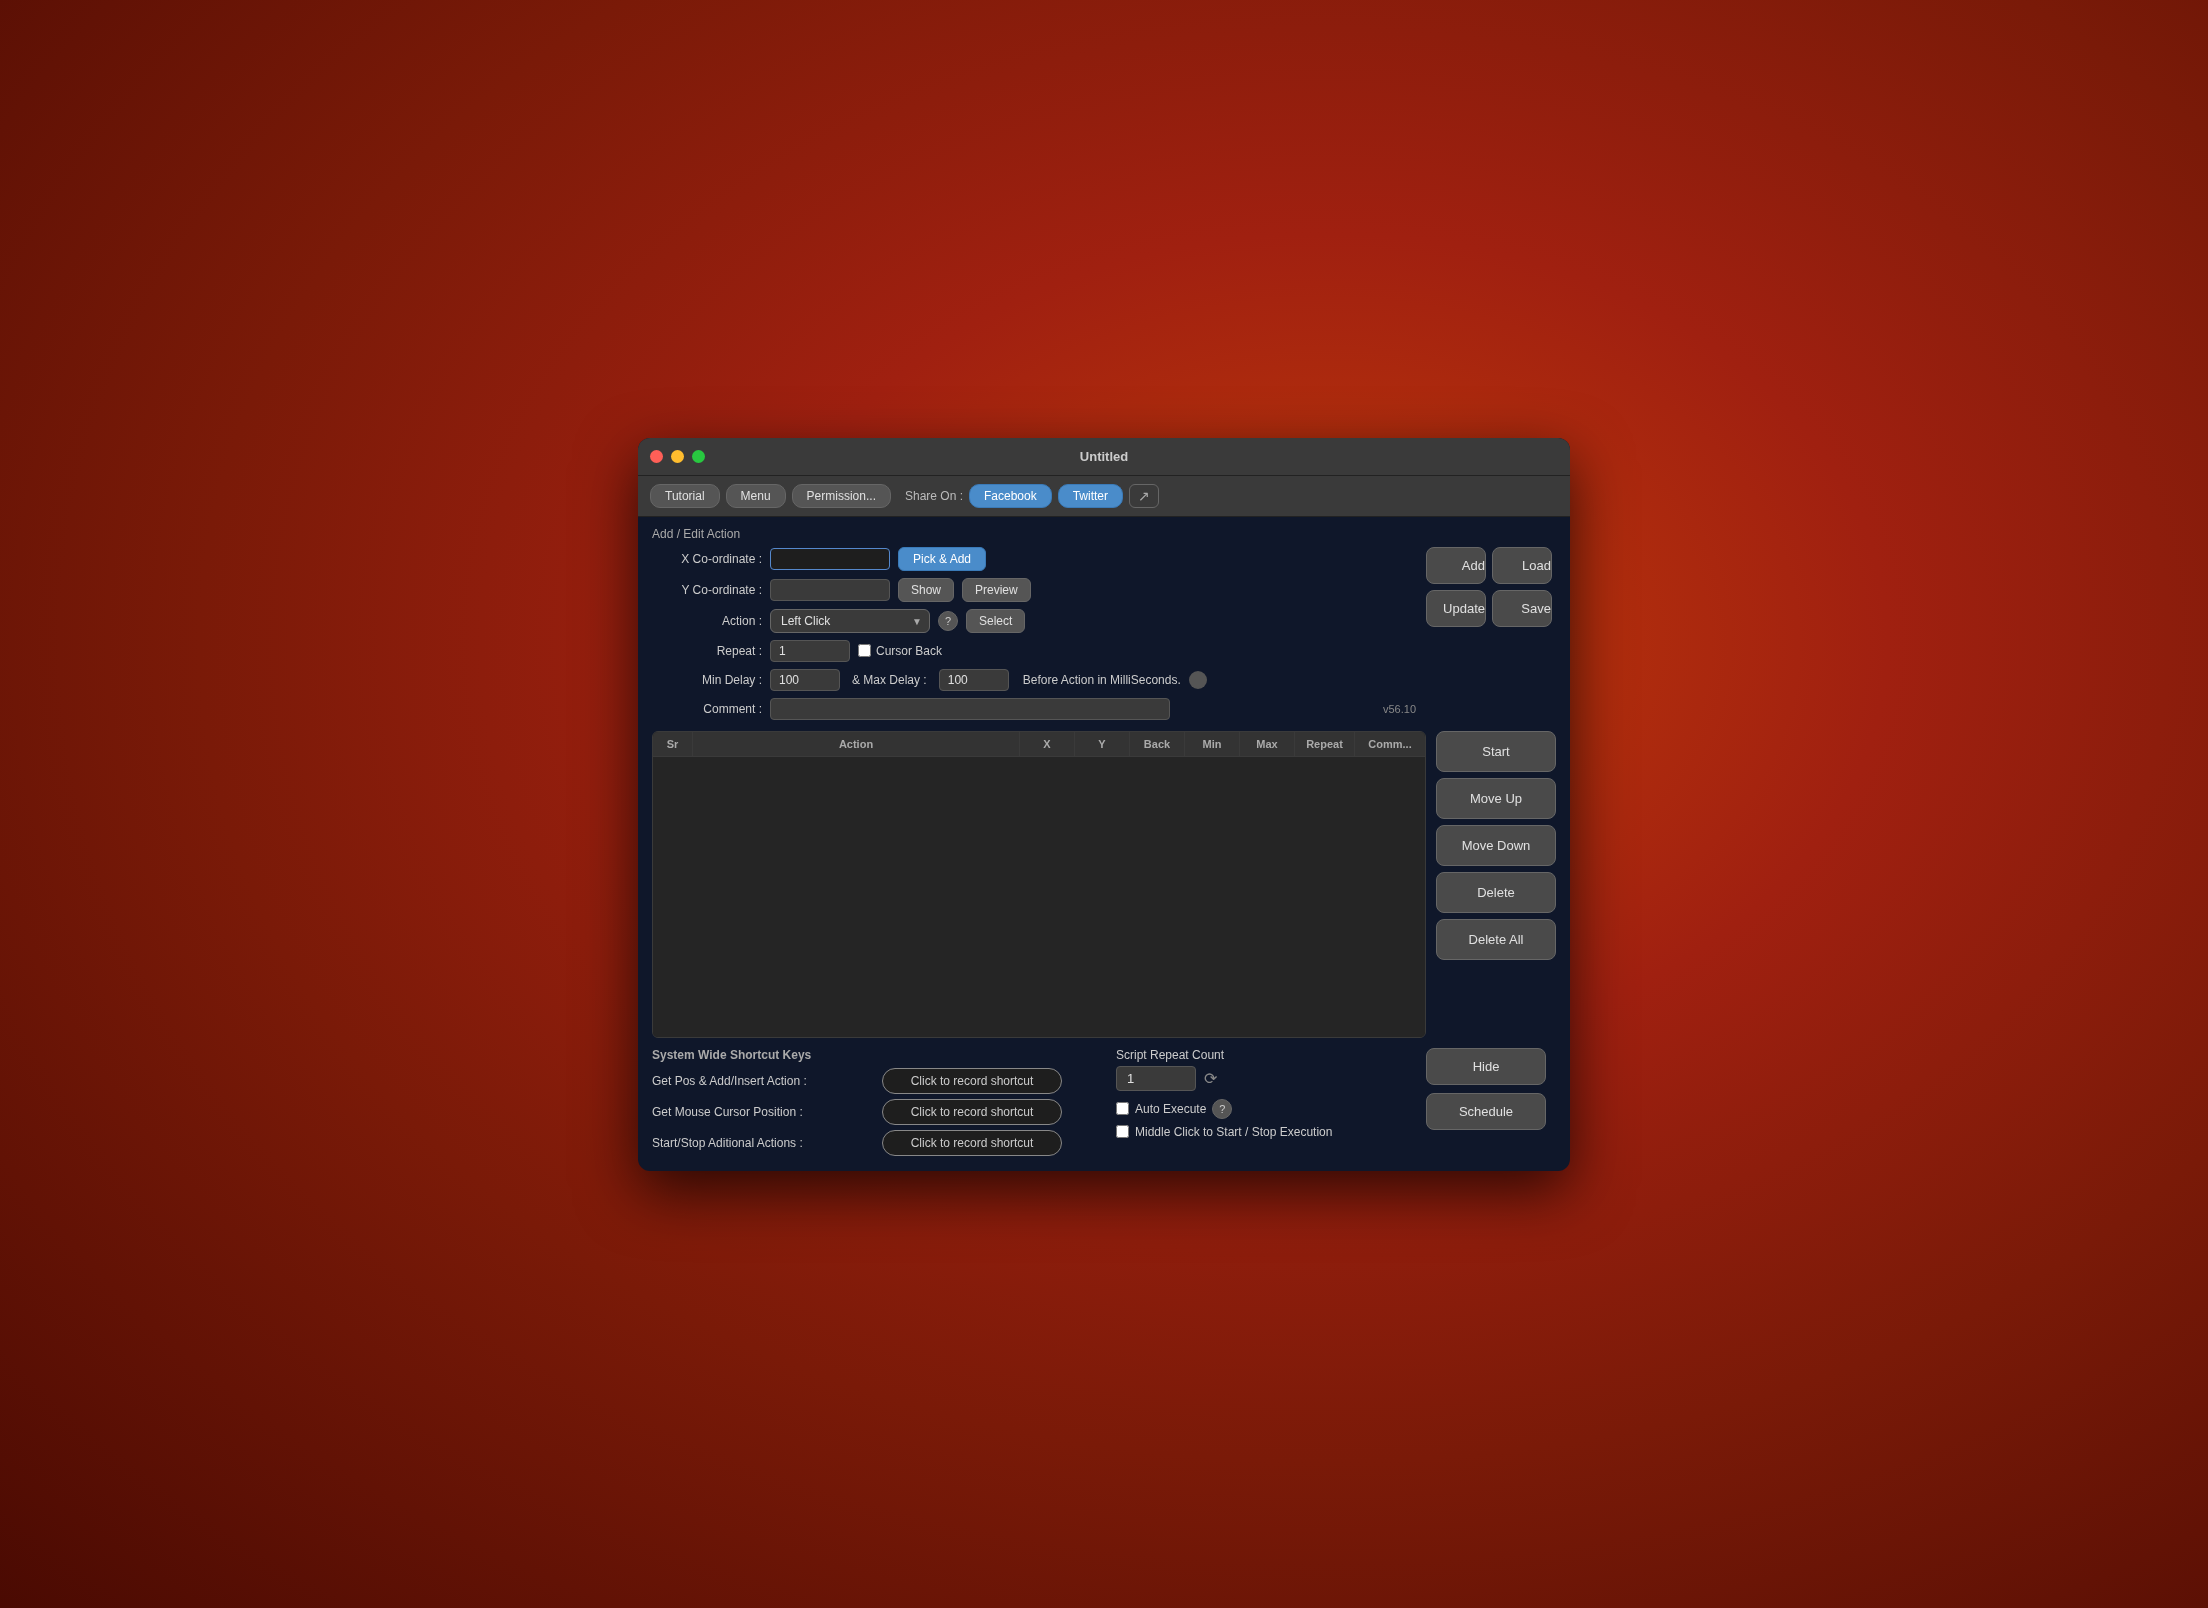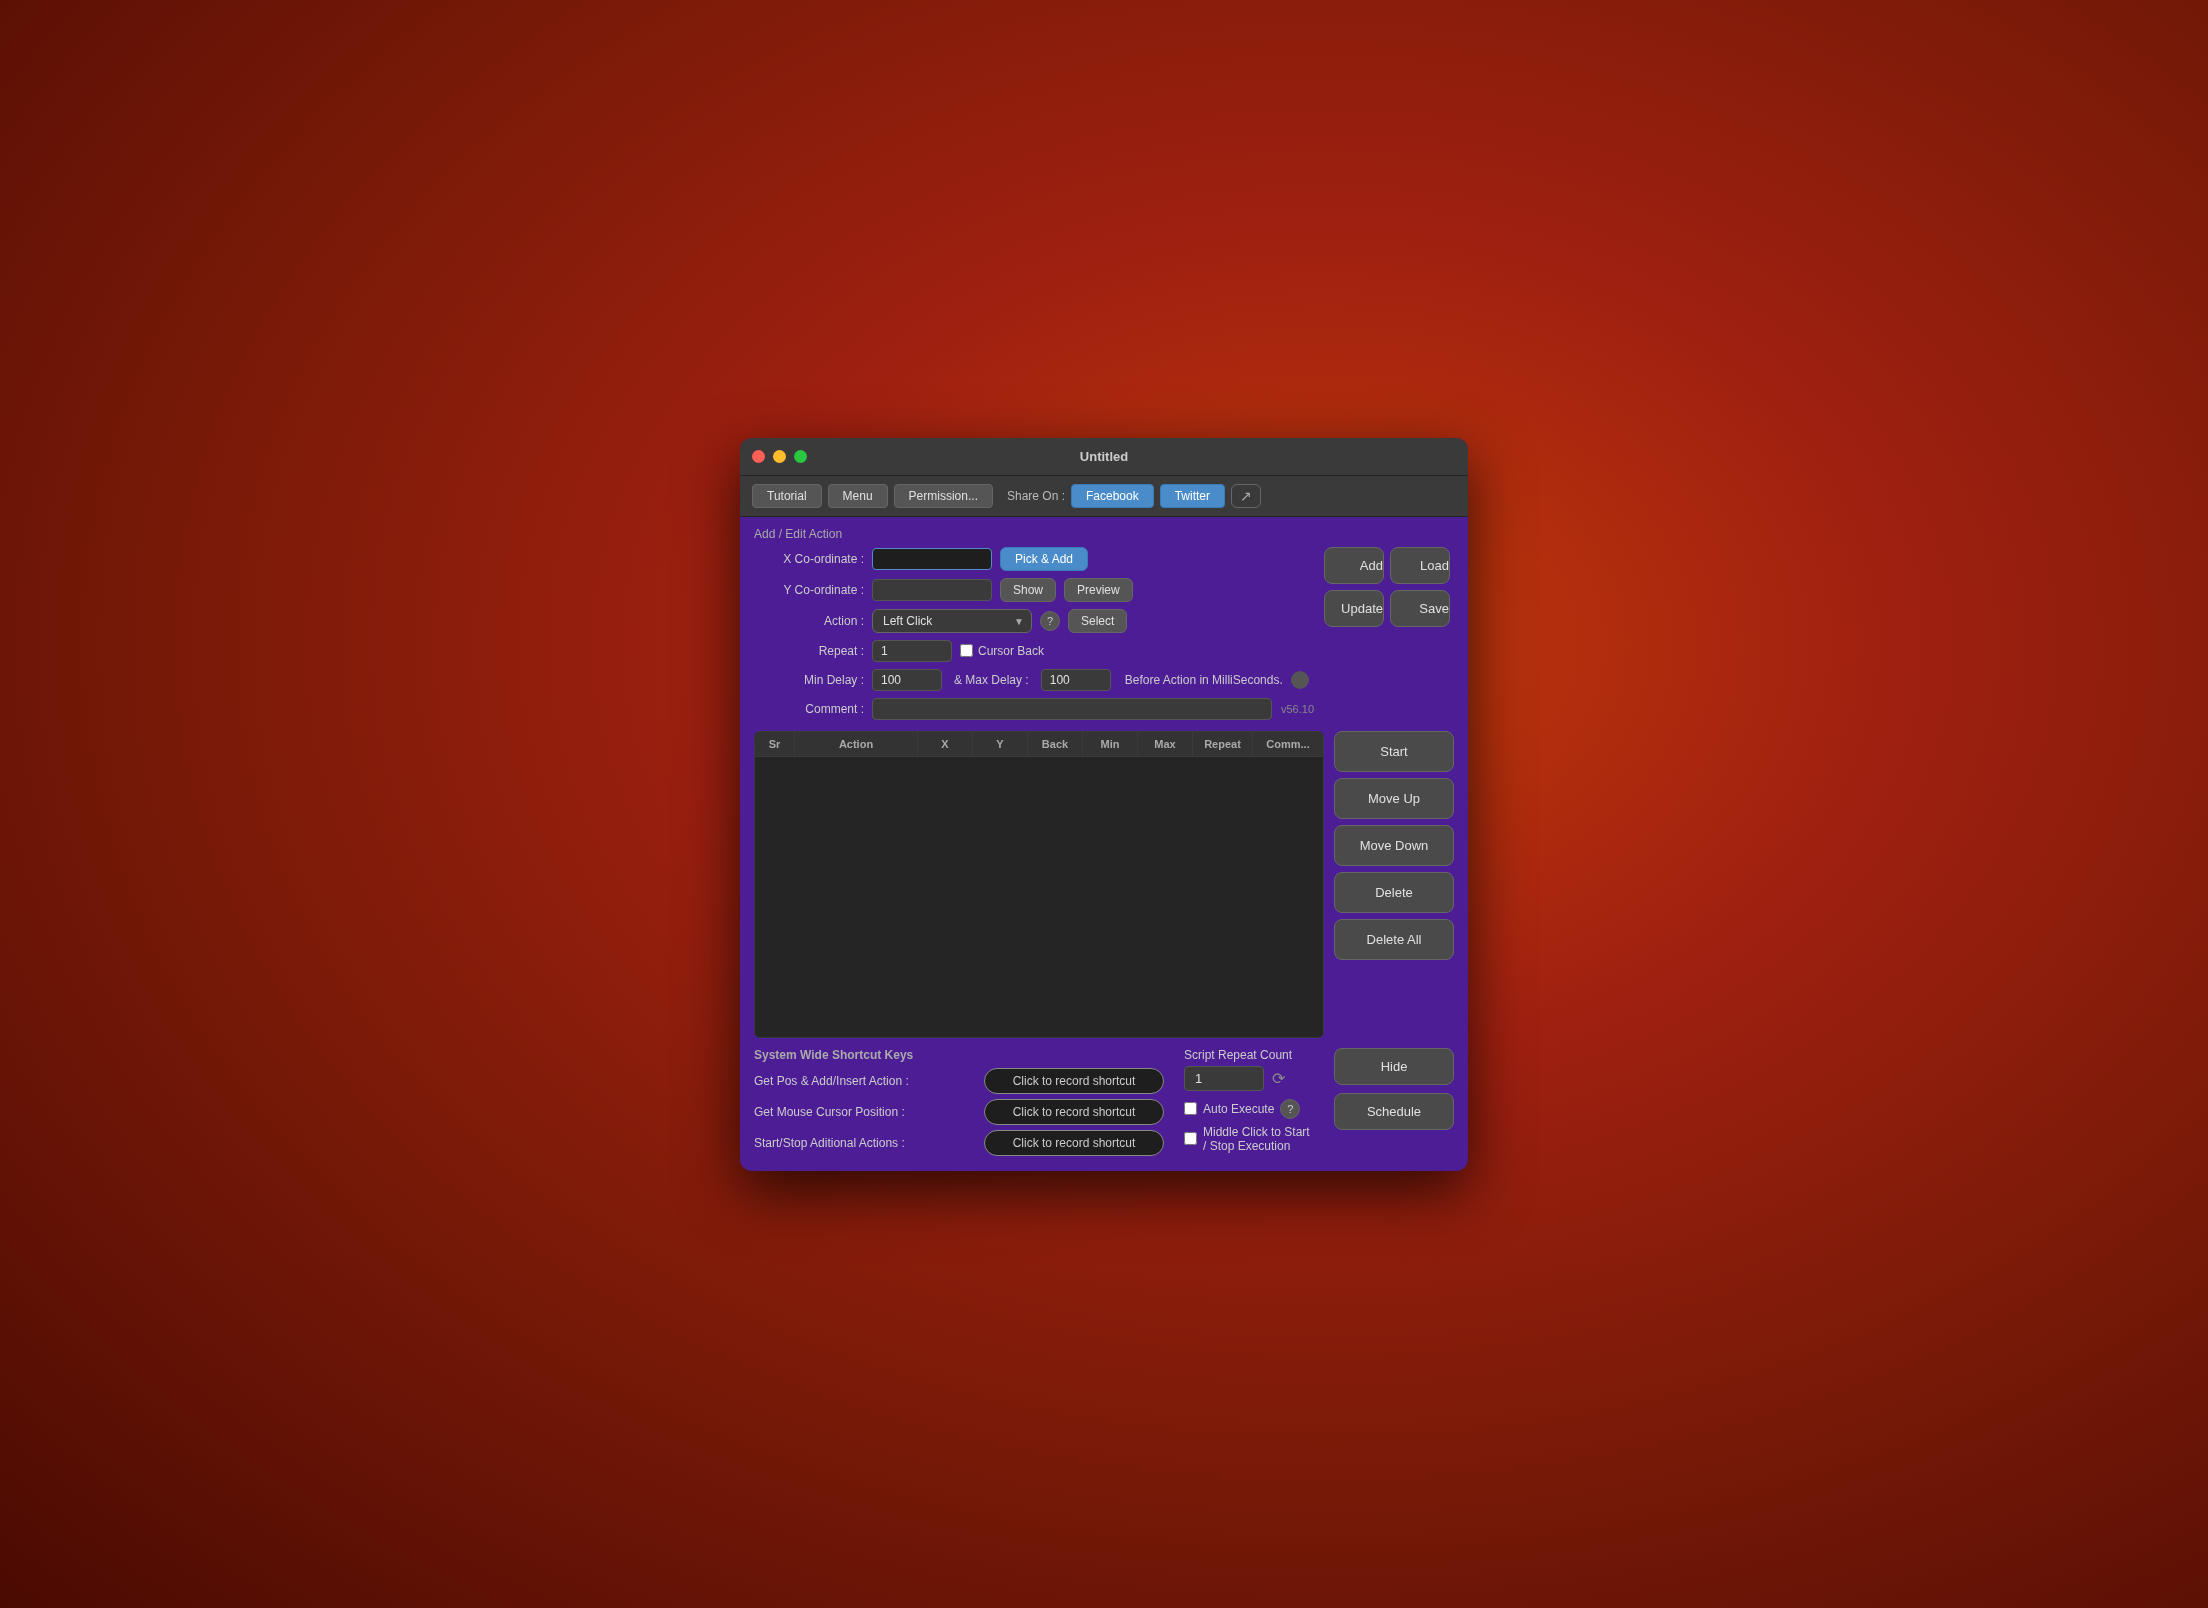--- a/index.html
+++ b/index.html
@@ -6,22 +6,22 @@
     body {
       width: 2208px;
       height: 1608px;
       background: radial-gradient(ellipse at 60% 40%, #c0390a 0%, #a02010 30%, #7a1a08 60%, #4a0a02 100%);
       display: flex;
       align-items: center;
       justify-content: center;
       font-family: -apple-system, BlinkMacSystemFont, "Helvetica Neue", Arial, sans-serif;
     }
     .window {
-      width: 728px;
-      background: #4c1d95;
+      width: 932px;
+      background: #0f172a;
       border-radius: 12px;
       box-shadow: 0 20px 60px rgba(0,0,0,0.7);
       overflow: hidden;
       color: #e0e0e0;
       font-size: 13px;
     }
     .titlebar {
       background: #3a3a3a;
       height: 38px;
       display: flex;
@@ -51,21 +51,21 @@
       padding: 8px 12px;
       display: flex;
       align-items: center;
       gap: 6px;
       border-bottom: 1px solid #222;
       flex-wrap: wrap;
     }
     .btn {
       background: #555;
       border: 1px solid #666;
-      border-radius: 4px;
+      border-radius: 10px;
       color: #e0e0e0;
       padding: 4px 14px;
       font-size: 12px;
       cursor: pointer;
       white-space: nowrap;
     }
     .btn-share {
       background: #4a8cca;
       border-color: #3a7ab8;
       color: #fff;

